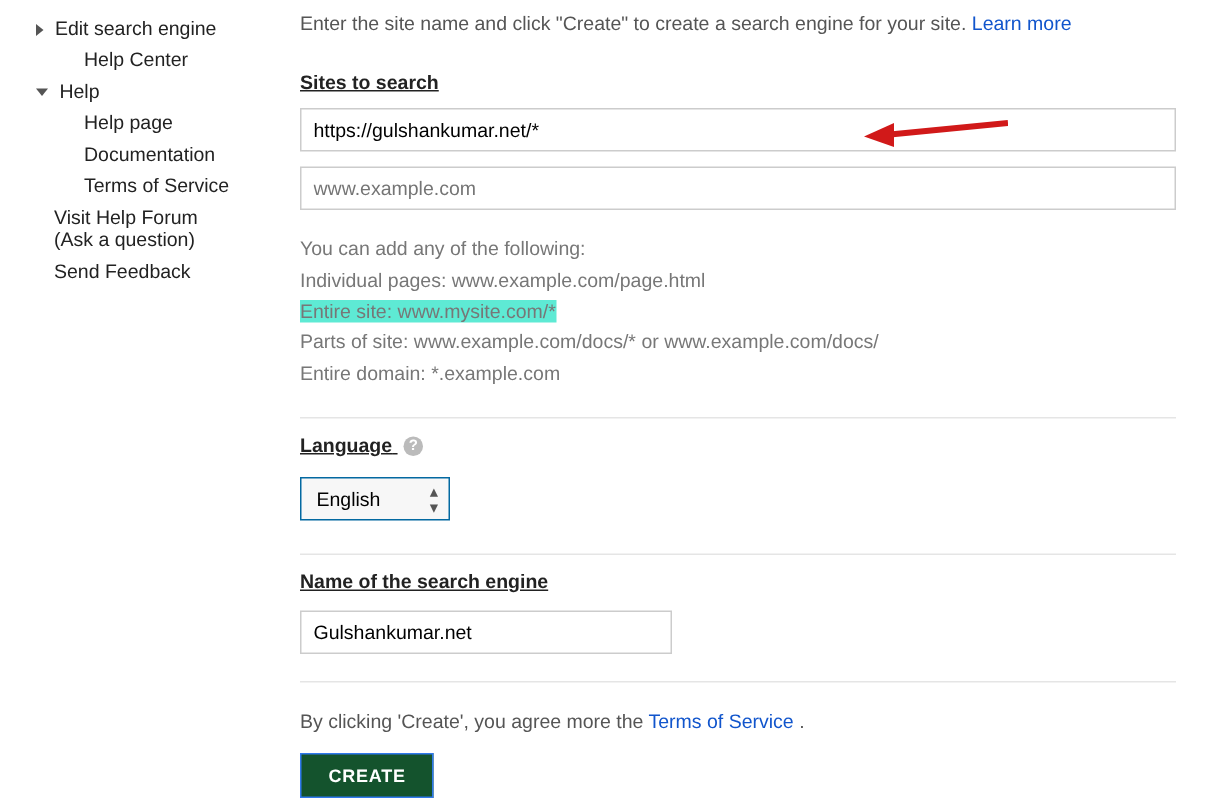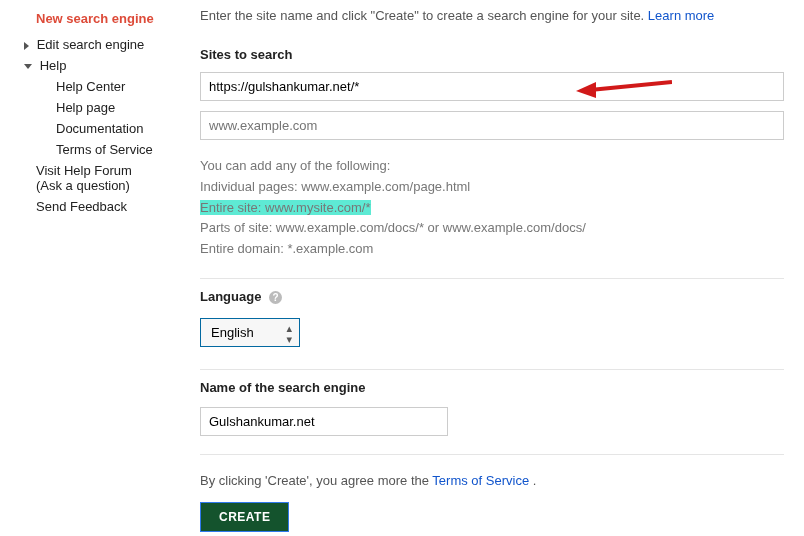--- a/index.html
+++ b/index.html
@@ -14,21 +14,21 @@
     .nav-help-header { padding-left: 16px; }
     .nav-sub { padding-left: 36px; }
     .nav-bottom { padding-left: 16px; }
     .tri { display: inline-block; width: 0; height: 0; margin-right: 4px; vertical-align: middle; position: relative; left: -12px; margin-right: -8px; }
     .tri-right { border-top: 4px solid transparent; border-bottom: 4px solid transparent; border-left: 5px solid #555; }
     .tri-down { border-left: 4px solid transparent; border-right: 4px solid transparent; border-top: 5px solid #555; }
 
     .intro { color: #555; margin-bottom: 24px; }
     .intro a { color: #1155cc; text-decoration: none; }
 
-    .section-label { font-weight: bold; color: #222; margin-bottom: 10px; padding-top: 10px; border-top: 1px solid #e5e5e5; }
+    .section-label { font-weight: bold; color: #222; margin-bottom: 10px; padding-top: 10px; border-top: 1px solid #e5e5e5; text-decoration: underline; }
     .no-border { border-top: none; padding-top: 0; }
 
     .field { width: 100%; border: 1px solid #ccc; padding: 6px 8px; font-size: 13px; margin-bottom: 10px; font-family: Arial, sans-serif; }
     .field-placeholder { color: #999; }
 
     .arrow-wrap { position: relative; }
     .red-arrow { position: absolute; left: 376px; top: 4px; pointer-events: none; }
 
     .helptxt { color: #777; margin-top: 6px; line-height: 1.6; }
     .helptxt .row { display: block; }
@@ -45,30 +45,29 @@
     .agree { color: #555; margin-top: 18px; padding-top: 18px; border-top: 1px solid #e5e5e5; }
     .agree a { color: #1155cc; text-decoration: none; }
 
     .btn { display: inline-block; background: #14532d; color: #fff; border: 1px solid #3079ed; padding: 7px 18px; font-size: 12px; font-weight: bold; letter-spacing: 0.5px; margin-top: 14px; cursor: pointer; }
   </style>
 </head>
 <body>
 
 <div class="wrap">
   <div class="sidebar">
-    <div class="nav-root">New search engine</div>
     <div class="nav-item nav-edit">
       <span class="tri tri-right"></span>
       <span>Edit search engine</span>
     </div>
+    <div class="nav-item nav-sub">Help Center</div>
     <div class="nav-item nav-help-header">
       <span class="tri tri-down"></span>
       <span>Help</span>
     </div>
-    <div class="nav-item nav-sub">Help Center</div>
     <div class="nav-item nav-sub">Help page</div>
     <div class="nav-item nav-sub">Documentation</div>
     <div class="nav-item nav-sub">Terms of Service</div>
     <div class="nav-item nav-bottom">
       <span>Visit Help Forum</span><br>
       <span>(Ask a question)</span>
     </div>
     <div class="nav-item nav-bottom">Send Feedback</div>
   </div>
 

